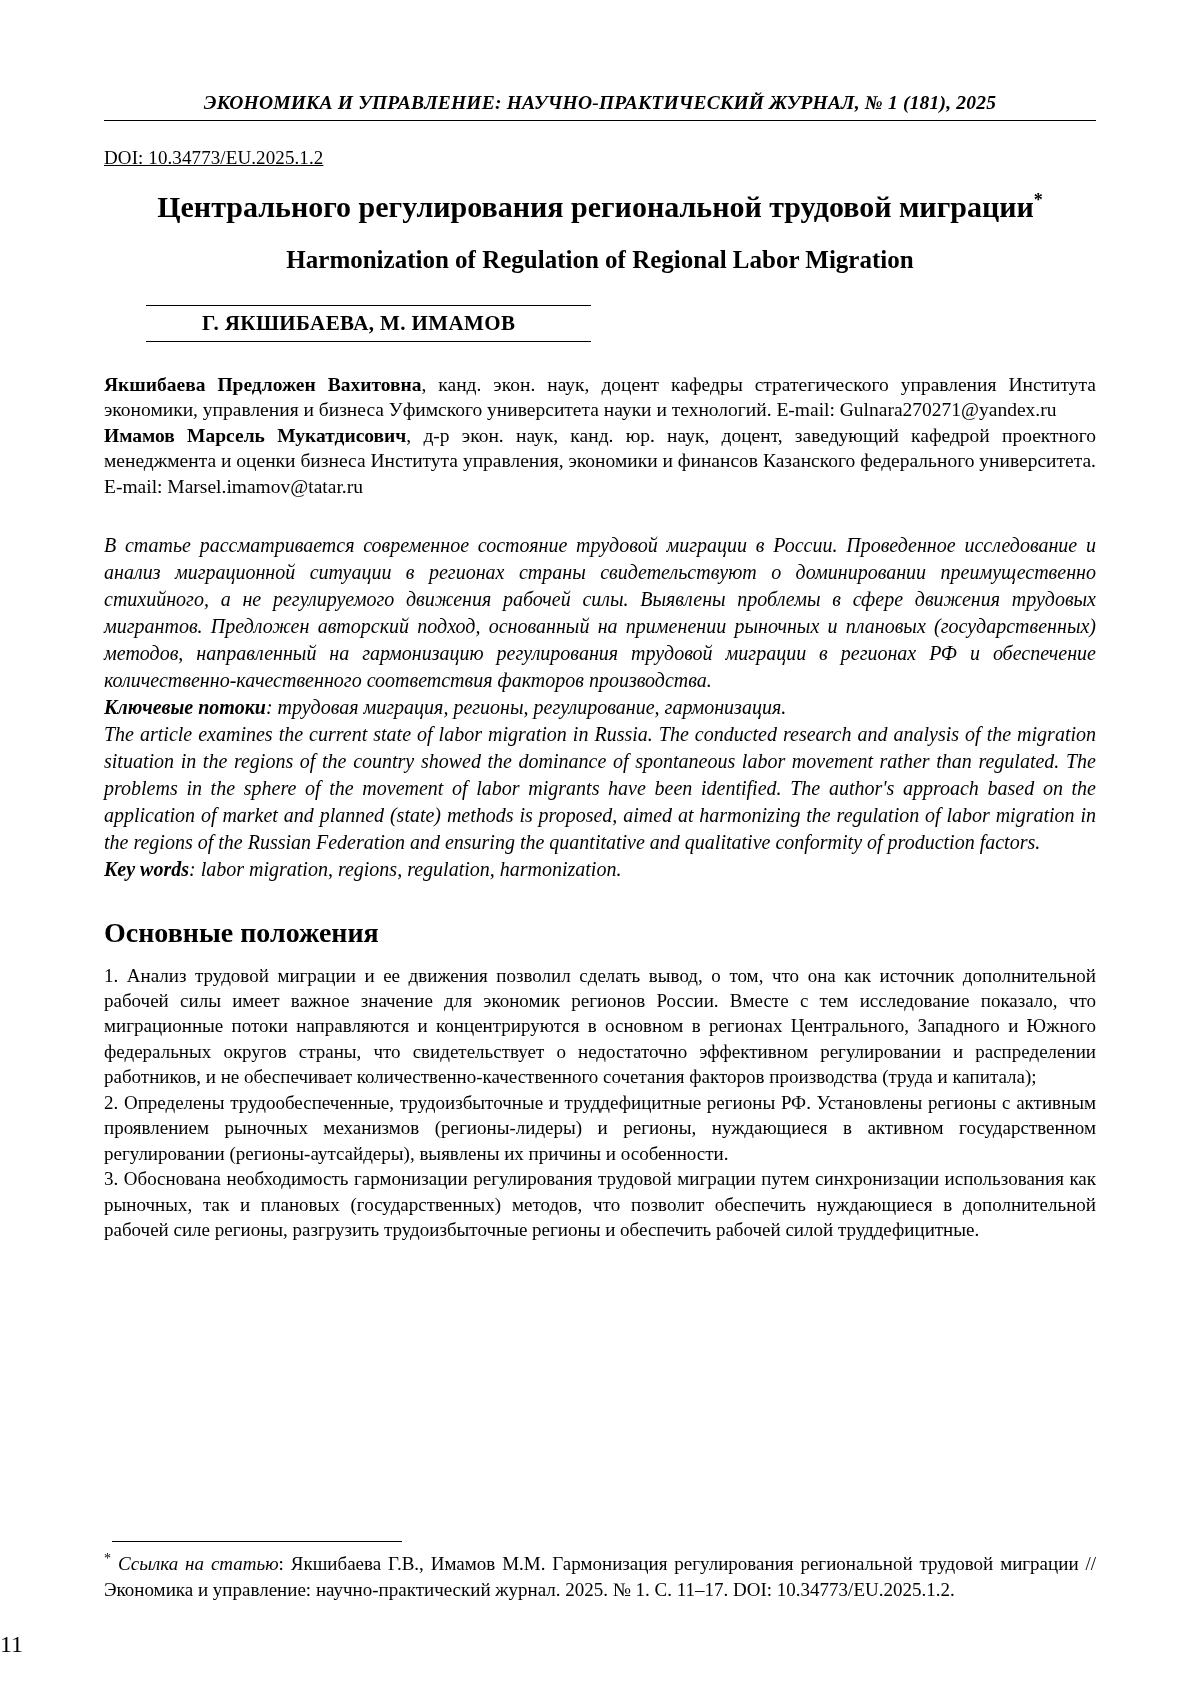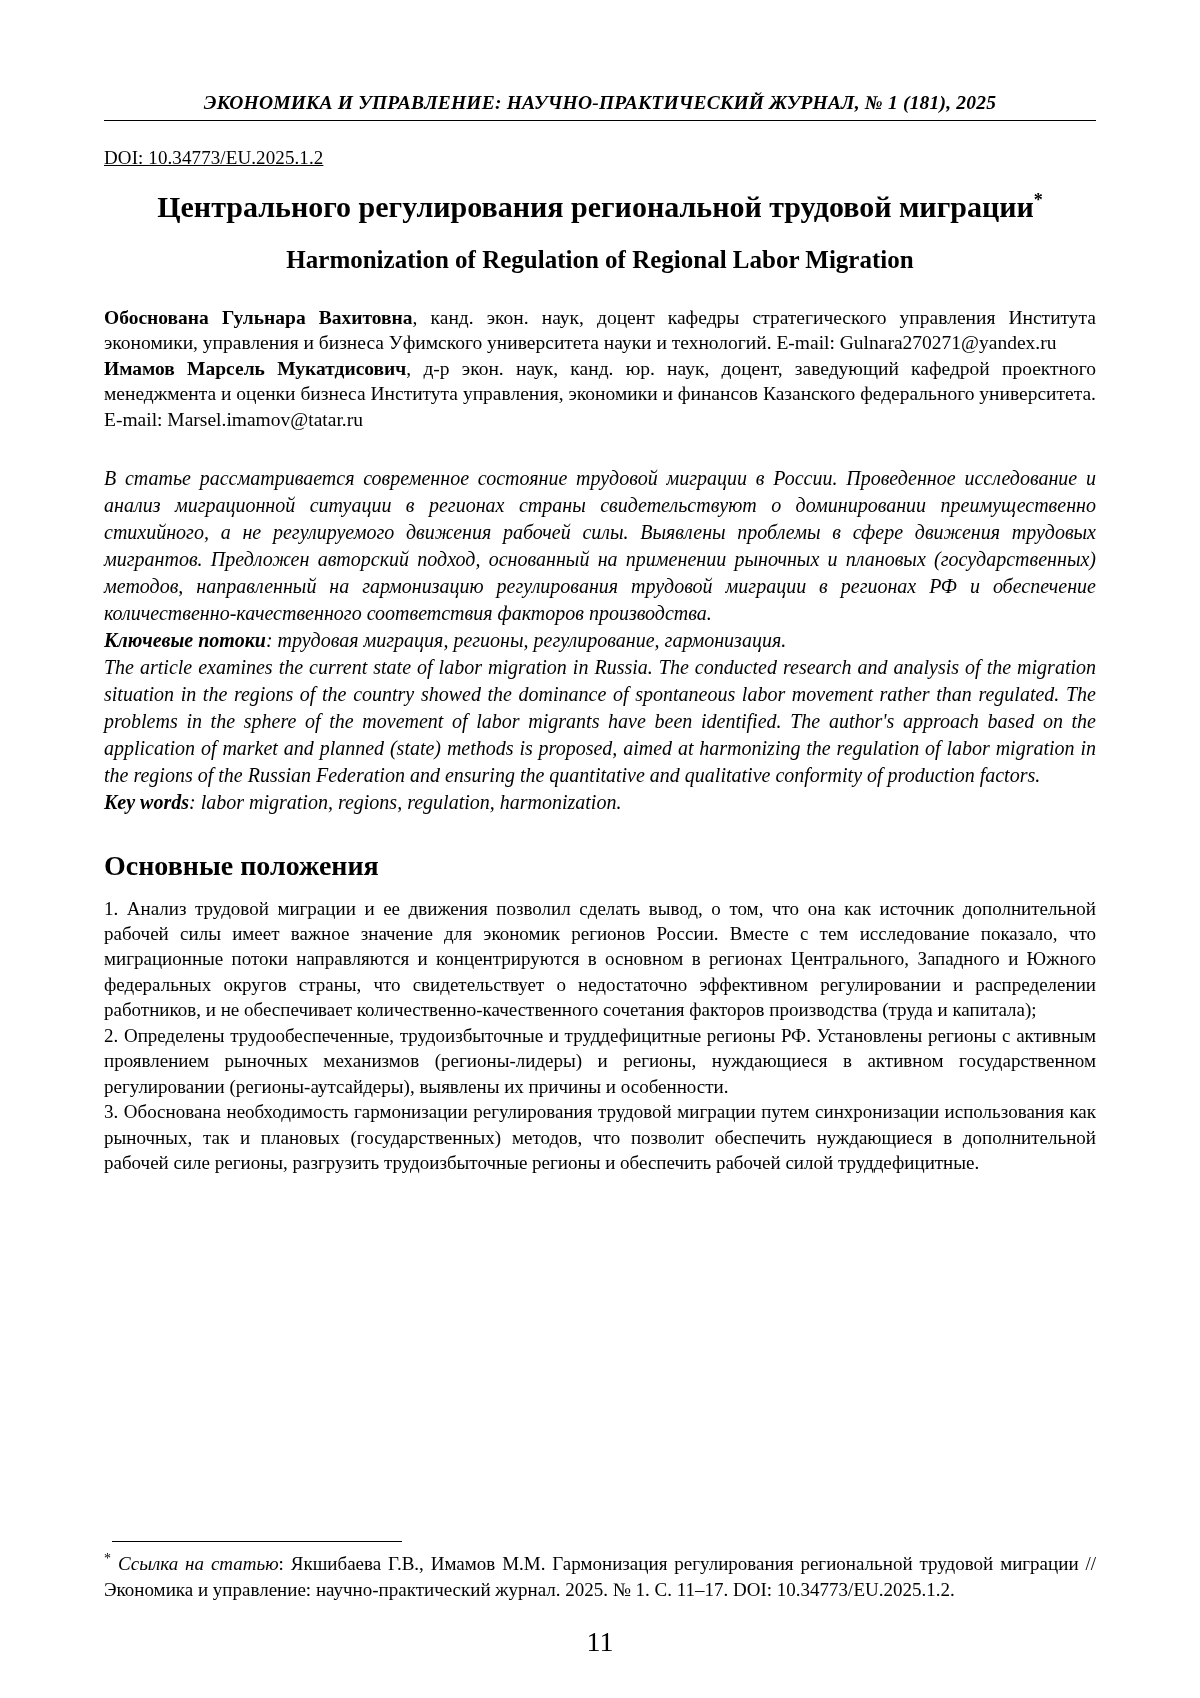--- a/index.html
+++ b/index.html
@@ -138,43 +138,47 @@
     font-size: 14px;
   }
   .footnote i {
     font-style: italic;
   }
   .page-number {
     position: absolute;
     bottom: 40px;
     left: 0;
     right: 0;
-    text-align: center;
-    font-size: 28px;
+    text-align: left;
+    font-size: 24px;
   }
 </style>
 </head>
 <body>
 
 <div class="page">
 
   <div class="running-head">ЭКОНОМИКА И УПРАВЛЕНИЕ: НАУЧНО-ПРАКТИЧЕСКИЙ ЖУРНАЛ, № 1 (181), 2025</div>
 
   <div class="doi">DOI: 10.34773/EU.2025.1.2</div>
 
   <h1 class="title-ru">
     <span>Центрального регулирования региональной трудовой миграции</span><sup>*</sup>
   </h1>
 
   <h2 class="title-en">Harmonization of Regulation of Regional Labor Migration</h2>
 
+  <div class="authors-line">
+    <div class="authors-rule-top"></div>
+    <div class="authors-names">Г. ЯКШИБАЕВА, М. ИМАМОВ</div>
+  </div>
 
   <div class="affiliations">
     <p>
-      <b>Обоснована Гульнара Вахитовна</b><span>, канд. экон. наук, доцент кафедры стратегического управления Института экономики, управления и бизнеса Уфимского университета науки и технологий. E-mail: Gulnara270271@yandex.ru</span>
+      <b>Якшибаева Предложен Вахитовна</b><span>, канд. экон. наук, доцент кафедры стратегического управления Института экономики, управления и бизнеса Уфимского университета науки и технологий. E-mail: Gulnara270271@yandex.ru</span>
     </p>
     <p>
       <b>Имамов Марсель Мукатдисович</b><span>, д-р экон. наук, канд. юр. наук, доцент, заведующий кафедрой проектного менеджмента и оценки бизнеса Института управления, экономики и финансов Казанского федерального университета. E-mail: Marsel.imamov@tatar.ru</span>
     </p>
   </div>
 
   <div class="abstract">
     <p>В статье рассматривается современное состояние трудовой миграции в России. Проведенное исследование и анализ миграционной ситуации в регионах страны свидетельствуют о доминировании преимущественно стихийного, а не регулируемого движения рабочей силы. Выявлены проблемы в сфере движения трудовых мигрантов. Предложен авторский подход, основанный на применении рыночных и плановых (государственных) методов, направленный на гармонизацию регулирования трудовой миграции в регионах РФ и обеспечение количественно-качественного соответствия факторов производства.</p>
     <p>
       <span class="kw-label">Ключевые потоки</span><span>: трудовая миграция, регионы, регулирование, гармонизация.</span>

